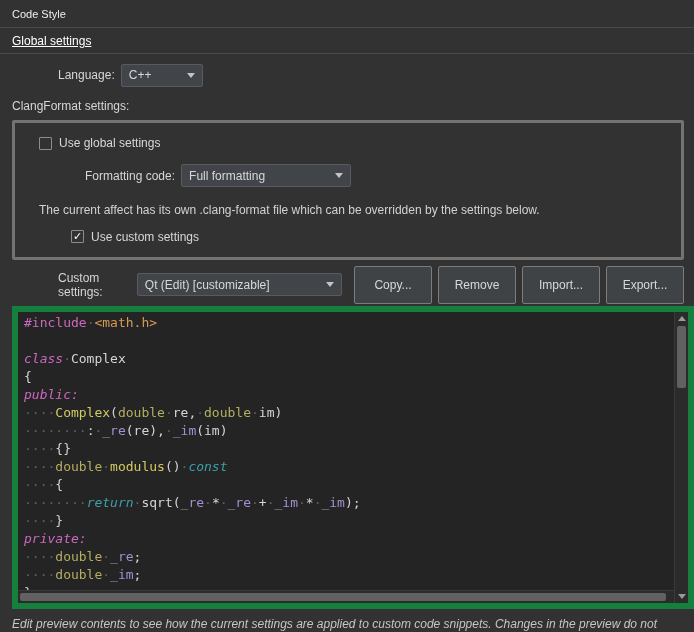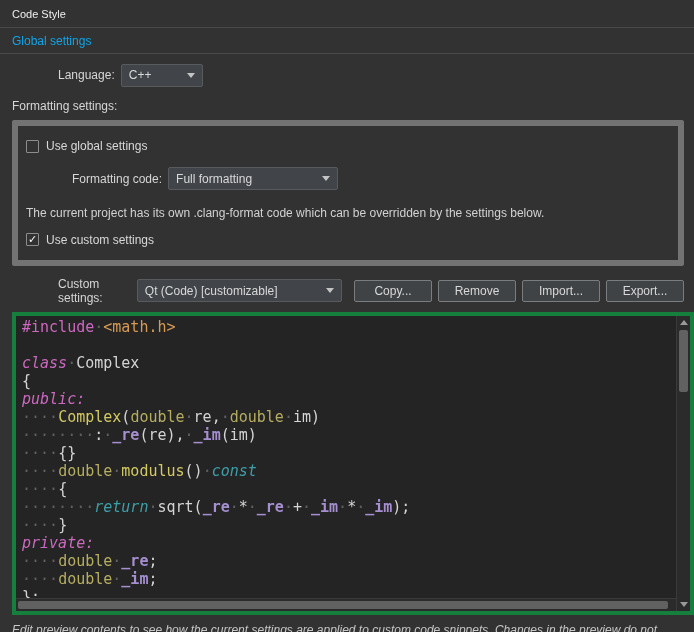--- a/index.html
+++ b/index.html
@@ -6,78 +6,78 @@
   html,body { margin:0; padding:0; }
   body {
     width:694px; height:632px; overflow:hidden;
     background:#323232; color:#d8d8d8;
     font-family:"Liberation Sans", sans-serif; font-size:12px;
   }
   .page { padding:6px 10px 0 12px; height:100%; }
   .title { font-size:11px; font-weight:normal; color:#eeeeee; padding:2px 0 4px 0; }
   .sep { height:1px; background:#4a4a4a; margin:3px -10px 3px -12px; }
   .link-row { padding:3px 0 2px 0; }
-  a.link { color:#0ea5e9; cursor:pointer; }
+  a.link { color:#ffffff; text-decoration:underline; cursor:pointer; }
   .row { display:flex; align-items:center; gap:6px;margin-left:46px; }
   .language-row { margin-top:9px; height:24px; }
   .section-label { margin-top:12px; }
   .label { color:#d6d6d6; }
 
   .combo {
     height:23px; background:#414549; border:1px solid #575b5e; border-radius:2px;
     display:inline-flex; align-items:center; padding:0 7px; cursor:pointer;
   }
   .combo .combo-text { flex:1; white-space:nowrap; overflow:hidden; }
   .combo-arrow {
     width:0; height:0; margin-left:12px;
     border-left:4px solid transparent; border-right:4px solid transparent;
     border-top:5px solid #c4c4c4;
   }
   .combo.lang { width:82px; }
   .combo.mode { width:170px; }
   .combo.custom { width:248px; }
 
-  .groupbox { border:6px solid #737373; border-radius:2px; margin-top:7px; padding:13px 12px 13px 8px; }
+  .groupbox { border:3px solid #737373; border-radius:2px; margin-top:7px; padding:13px 12px 13px 24px; }
   .check-row { display:inline-flex; align-items:center; gap:7px; cursor:pointer; }
   .checkbox {
     width:13px; height:13px; border:1px solid #8d8d8d; border-radius:1px;
     background:#323232; display:inline-flex; align-items:center; justify-content:center;
     font-size:11px; line-height:11px; color:#ffffff; flex:0 0 auto;
   }
   .checkbox.checked::after { content:"✓"; }
   .mode-row { margin-top:11px; height:24px; }
   .info { margin-top:15px; color:#d2d2d2; }
-  .custom-check { margin-top:13px; display:flex; }
+  .custom-check { margin-top:13px; display:flex;margin-left:32px; }
 
   .custom-row { margin-top:13px; height:24px; }
   .custom-row .spacer { flex:1; }
   button.btn {
-    height:22px; min-width:78px; padding:0 2px;
+    height:38px; min-width:78px; padding:0 2px;
     background:#3f4345; border:1px solid #7a7d7f; border-radius:2px;
     color:#d8d8d8; font-family:"Liberation Sans", sans-serif; font-size:12px; cursor:pointer;
   }
 
   .editor {
     position:relative; margin-top:9px; margin-right:-10px;
-    height:303px; background:#242424; border:4px solid #15803d;
-    font-family:"DejaVu Sans Mono", monospace; font-size:15px;
+    height:303px; background:#242424; border:6px solid #15803d;
+    font-family:"DejaVu Sans Mono", monospace; font-size:13px;
   }
   .code {
     position:absolute; left:0; top:0; right:14px; bottom:13px;
     overflow:hidden; padding:2px 0 0 6px; white-space:pre;
   }
   .code-line { height:18px; line-height:18px; }
   .tok-tx  { color:#d4d4d4; }
   .tok-pp  { color:#cd68c0; }
   .tok-inc { color:#d79a55; }
   .tok-kw  { color:#cd68c0; font-style:italic; }
   .tok-ty  { color:#b5ad60; }
   .tok-fn  { color:#d2ca62; }
   .tok-kw2 { color:#3d9fa8; font-style:italic; }
-  .tok-fl  { color:#a58fd0;font-weight:bold; }
+  .tok-fl  { color:#a58fd0; }
   .tok-ws  { color:#606060; }
 
   .vscroll {
     position:absolute; top:0; right:0; bottom:0; width:14px;
     background:#2b2b2b; border-left:1px solid #3a3a3a;
     display:flex; flex-direction:column;
   }
   .sb-btn { height:13px; display:flex; align-items:center; justify-content:center; cursor:pointer; }
   .tri-up { width:0; height:0; border-left:4px solid transparent; border-right:4px solid transparent; border-bottom:5px solid #9a9a9a; }
   .tri-down { width:0; height:0; border-left:4px solid transparent; border-right:4px solid transparent; border-top:5px solid #9a9a9a; }
@@ -106,48 +106,48 @@
   <div class="sep"></div>
 
   <div class="row language-row">
     <span class="label">Language:</span>
     <div class="combo lang">
       <span class="combo-text">C++</span>
       <span class="combo-arrow"></span>
     </div>
   </div>
 
-  <div class="label section-label">Formatting settings:</div>
+  <div class="label section-label">ClangFormat settings:</div>
 
   <div class="groupbox">
     <label class="check-row">
       <span class="checkbox"></span>
       <span>Use global settings</span>
     </label>
 
     <div class="row mode-row">
       <span class="label">Formatting code:</span>
       <div class="combo mode">
         <span class="combo-text">Full formatting</span>
         <span class="combo-arrow"></span>
       </div>
     </div>
 
-    <div class="info">The current project has its own .clang-format code which can be overridden by the settings below.</div>
+    <div class="info">The current affect has its own .clang-format file which can be overridden by the settings below.</div>
 
     <label class="check-row custom-check">
       <span class="checkbox checked"></span>
       <span>Use custom settings</span>
     </label>
   </div>
 
   <div class="row custom-row">
     <span class="label">Custom settings:</span>
     <div class="combo custom">
-      <span class="combo-text">Qt (Code) [customizable]</span>
+      <span class="combo-text">Qt (Edit) [customizable]</span>
       <span class="combo-arrow"></span>
     </div>
     <span class="spacer"></span>
     <button class="btn">Copy...</button>
     <button class="btn">Remove</button>
     <button class="btn">Import...</button>
     <button class="btn">Export...</button>
   </div>
 
   <div class="editor">

